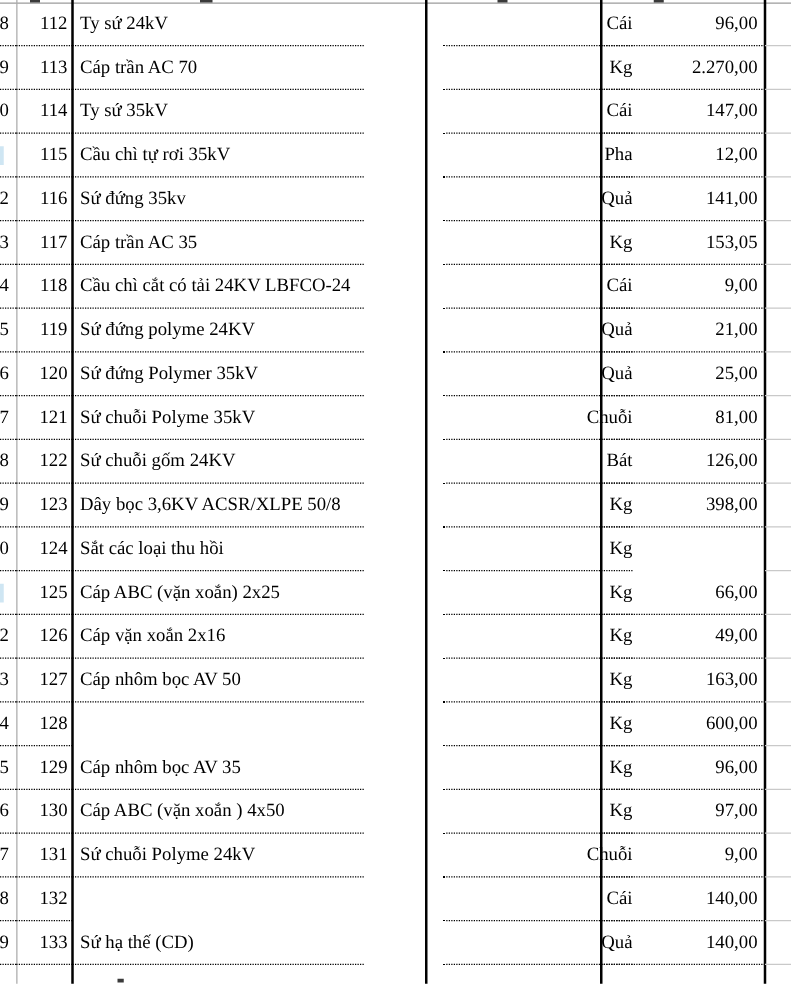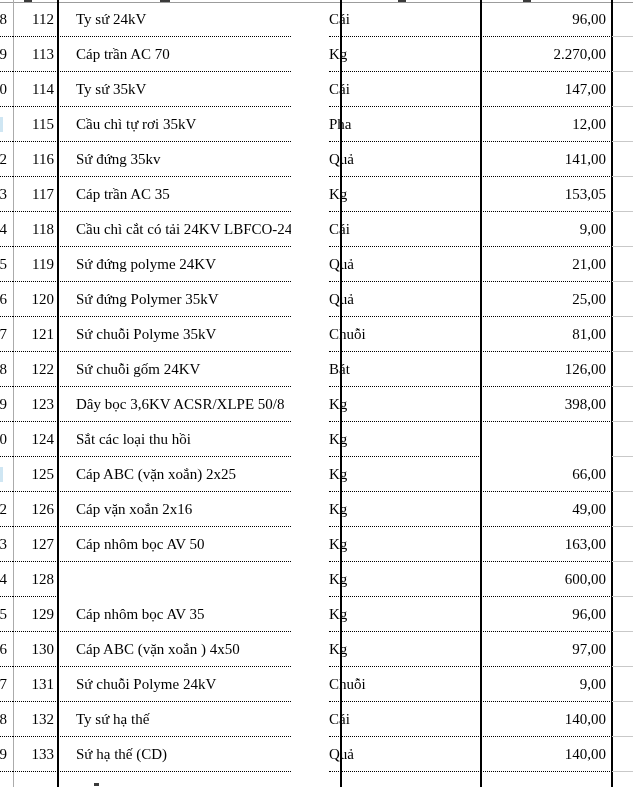--- a/index.html
+++ b/index.html
@@ -25,22 +25,22 @@
 
   
   .row{position:absolute;left:0;width:633px;height:35px;}
   .cell{
     position:absolute;top:0;height:35px;line-height:34px;
     border-bottom:1px dotted #000;box-sizing:border-box;
     white-space:nowrap;overflow:hidden;
   }
   .cell.sliver{left:0;width:13px;}
   .cell.stt{left:13px;width:45px;text-align:right;padding-right:4px;}
-  .cell.name{left:58px;width:233px;padding-left:18px;}
-  .cell.unit{left:329px;width:152px;text-align:left;}
+  .cell.name{left:58px;width:233px;padding-left:6px;}
+  .cell.unit{left:354px;width:152px;text-align:right;}
   .cell.qty{left:481px;width:131px;text-align:right;padding-right:6px;}
   .cell.gutter{left:612px;width:21px;border-bottom:1px solid #c9c9c9;}
 
   
   .edge-num{position:absolute;right:6px;top:0;line-height:34px;}
   .edge-bar{position:absolute;left:0;top:10px;width:3px;height:15px;}
 </style>
 </head>
 <body>
 
@@ -251,21 +251,20 @@
     <div class="cell name"><span>Sứ chuỗi Polyme 24kV</span></div>
     <div class="cell unit"><span>Chuỗi</span></div>
     <div class="cell qty"><span>9,00</span></div>
     <div class="cell gutter"></div>
   </div>
       <div class="row" style="top: 702px;">
     <div class="cell sliver">
           <span class="edge-num">8</span>
         </div>
     <div class="cell stt"><span>132</span></div>
-    <div class="cell name"><span>Ty sứ hạ thế</span></div>
     <div class="cell unit"><span>Cái</span></div>
     <div class="cell qty"><span>140,00</span></div>
     <div class="cell gutter"></div>
   </div>
       <div class="row" style="top: 737px;">
     <div class="cell sliver">
           <span class="edge-num">9</span>
         </div>
     <div class="cell stt"><span>133</span></div>
     <div class="cell name"><span>Sứ hạ thế (CD)</span></div>

